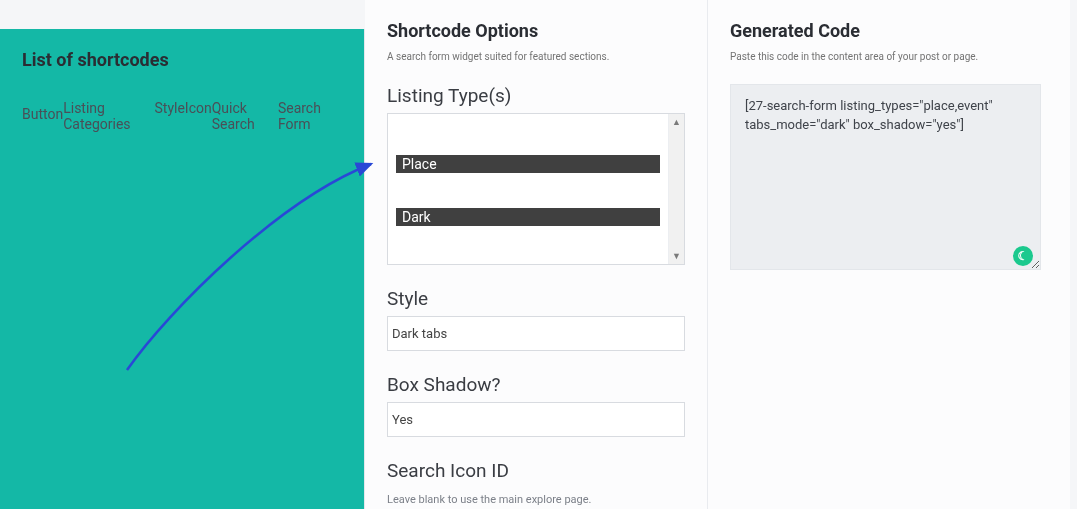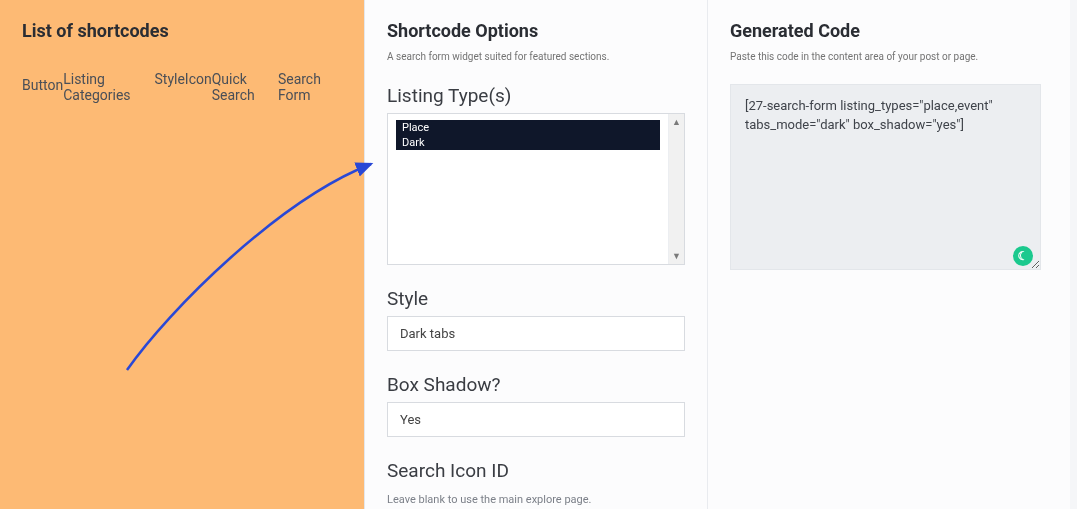--- a/index.html
+++ b/index.html
@@ -15,21 +15,22 @@
       display: flex;
       height: 100%;
     }
     .col {
       background: #fff;
       border-right: 1px solid #e4e7ec;
       padding: 20px 22px;
     }
     .col-left {
       width: 365px;
-      background: #fdba74;
+      background: #14b8a6;
+      margin-top: 29px;
     }
     .col-mid {
       width: 343px;
       background: #fcfcfd;
       border-right: 1px solid #e9ebef;
     }
     .col-right {
       width: 362px;
       background: #fcfcfd;
       border-right: none;
@@ -77,25 +78,26 @@
       border: 1px solid #d8dbe0;
       background: #fff;
       height: 152px;
       display: flex;
     }
     .listbox {
       flex: 1;
       padding: 6px 8px;
     }
     .listbox-option {
-      font-size: 11px;
+      font-size: 14px;
       color: #fff;
-      background: #0f172a;
+      background: #404040;
       padding: 1px 6px;
       margin-bottom: 0;
+      margin-top: 35px;
     }
     .listbox-scroll {
       width: 16px;
       background: #f1f1f1;
       position: relative;
       border-left: 1px solid #eceef1;
     }
     .scroll-arrow {
       width: 100%;
       height: 16px;
@@ -104,21 +106,21 @@
       text-align: center;
       line-height: 16px;
       position: absolute;
     }
     .scroll-arrow.up { top: 0; }
     .scroll-arrow.down { bottom: 0; }
     .text-input {
       width: 100%;
       border: 1px solid #d8dbe0;
       background: #fff;
-      padding: 9px 12px;
+      padding: 9px 4px;
       font-size: 13px;
       color: #444;
       font-family: inherit;
     }
     .code-box {
       background: #eceef1;
       border: 1px solid #e3e6ea;
       padding: 12px 14px;
       font-size: 13px;
       color: #3f434a;

